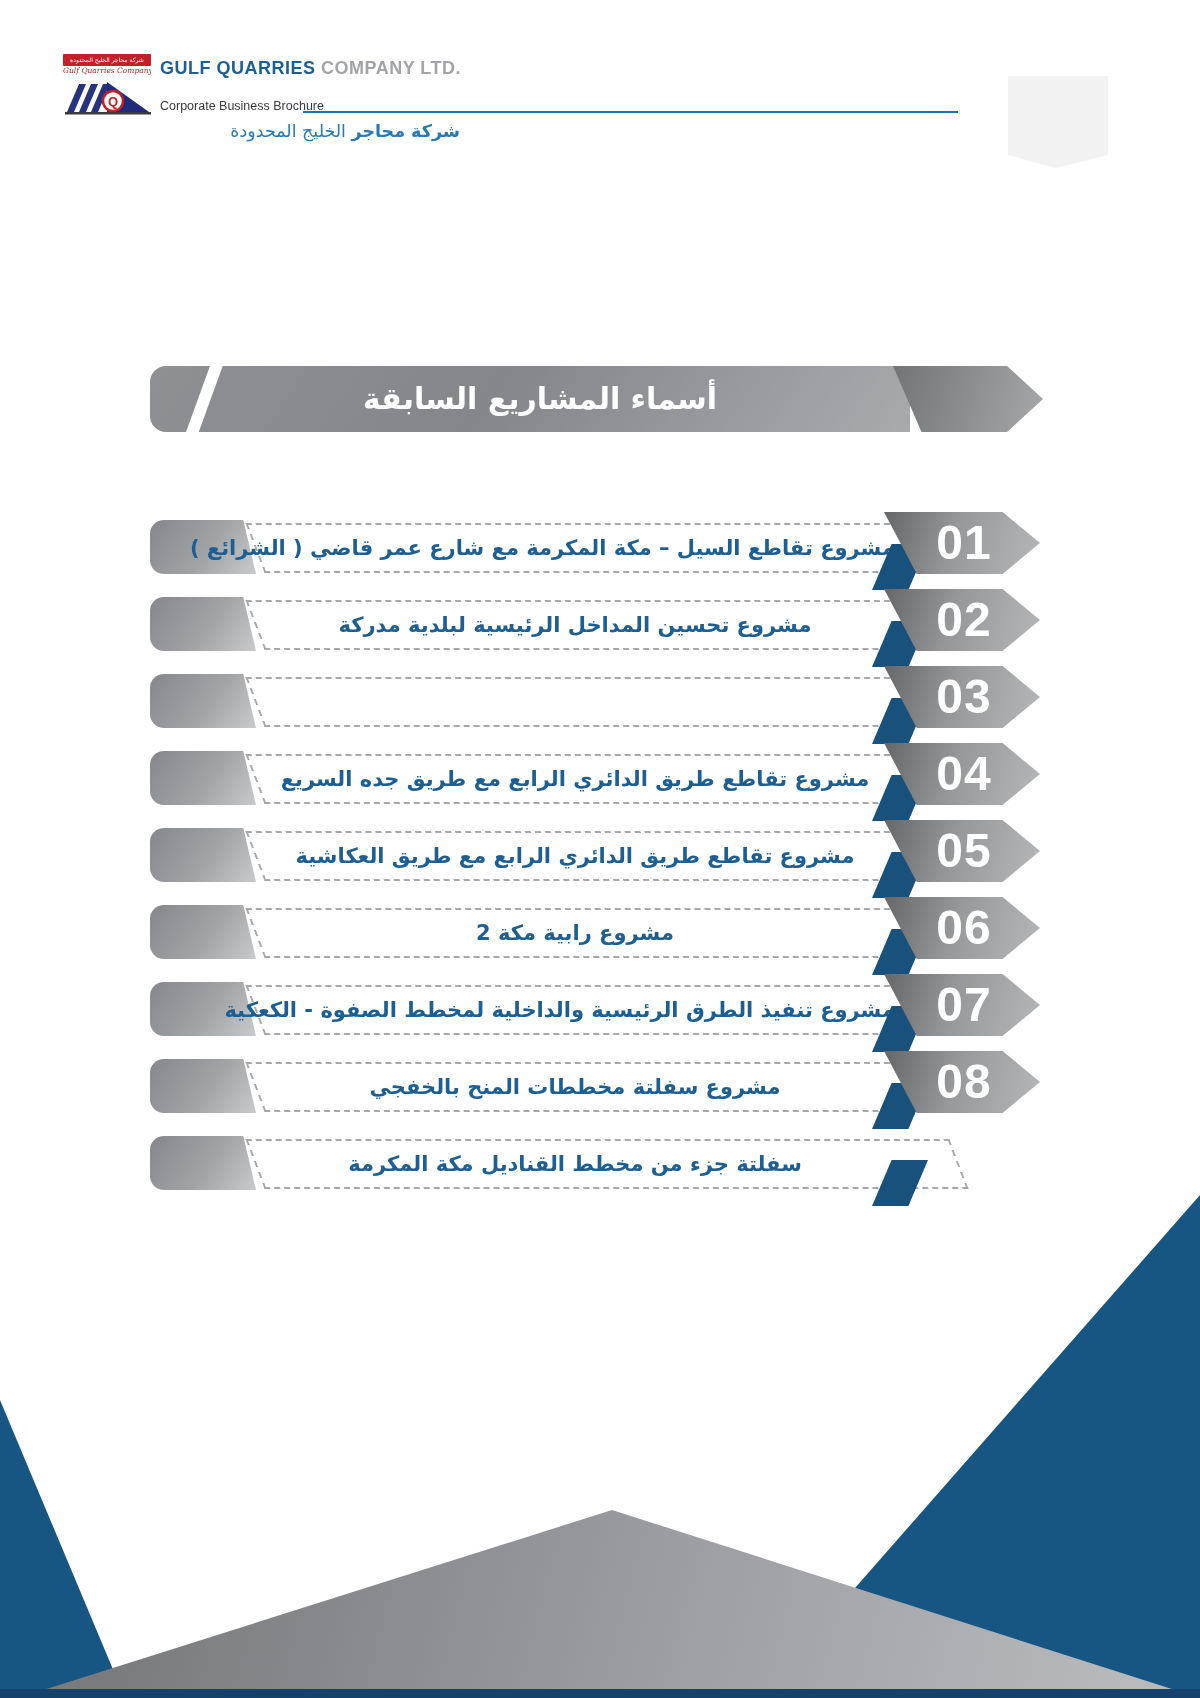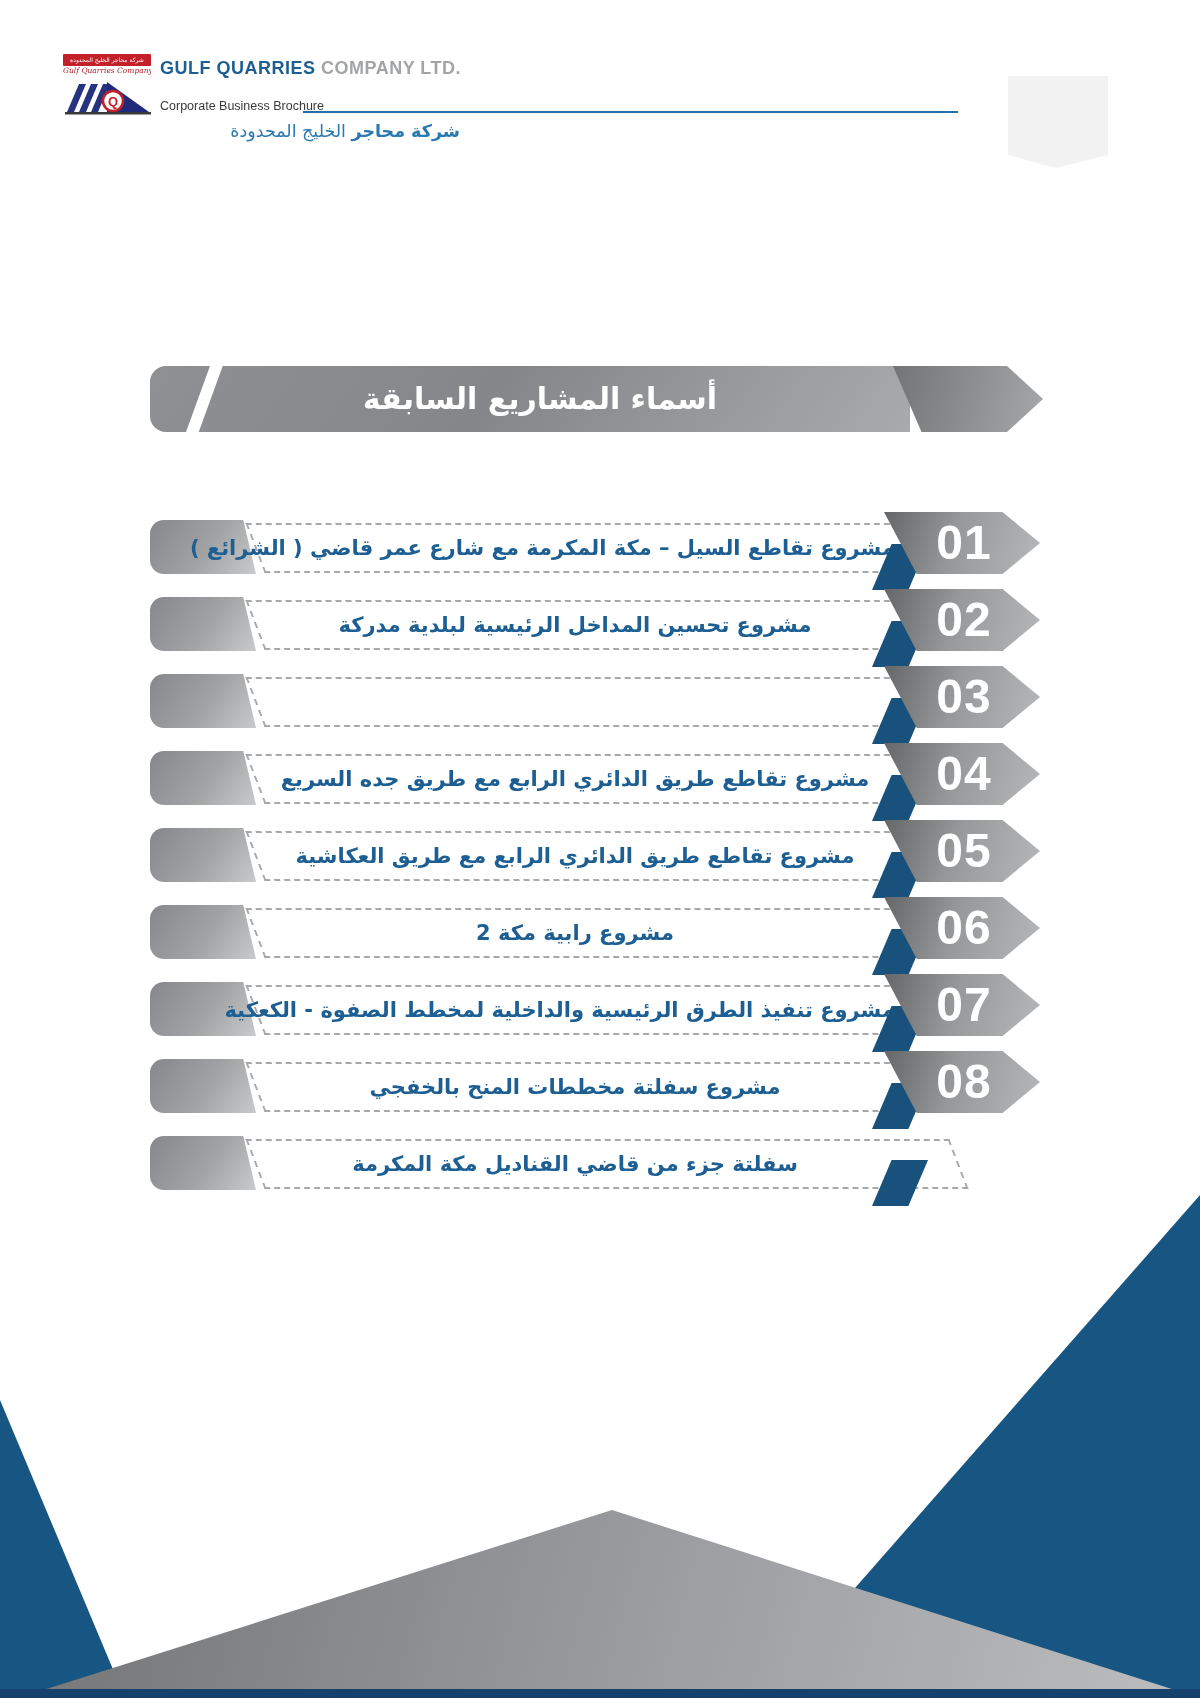--- a/index.html
+++ b/index.html
@@ -223,21 +223,21 @@
       <div class="project-name" dir="rtl">مشروع سفلتة مخططات المنح بالخفجي</div>
       <div class="badge-accent"></div>
       <div class="badge-arrow">
         <div class="project-number">08</div>
       </div>
     </div>
 
     <div class="row">
       <div class="row-tab"></div>
       <div class="row-box"></div>
-      <div class="project-name" dir="rtl">سفلتة جزء من قاضي القناديل مكة المكرمة</div>
+      <div class="project-name" dir="rtl">سفلتة جزء من مخطط القناديل مكة المكرمة</div>
       <div class="badge-accent"></div>
     </div>
   </div>
 
   <div class="footer-right-triangle"></div>
   <div class="footer-left-triangle"></div>
   <div class="footer-gray-triangle"></div>
   <div class="footer-bottom-strip"></div>
 
 </div>

